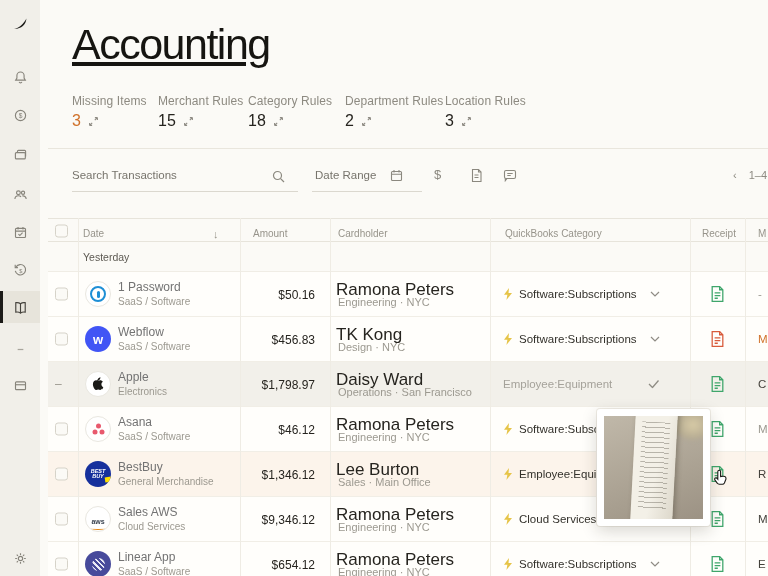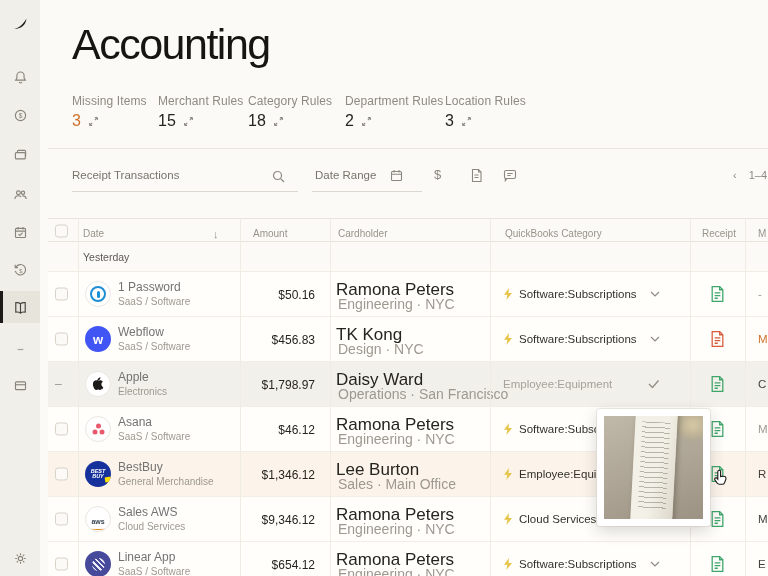--- a/index.html
+++ b/index.html
@@ -8,21 +8,21 @@
   .abs { position:absolute; }
 
   
   #sidebar { position:absolute; left:0; top:0; width:40px; height:576px; background:#f1efe9; }
   .snav { position:absolute; left:0; width:40px; height:32px; display:flex; align-items:center; justify-content:center; cursor:pointer; }
   .snav svg { display:block; }
   .snav.active { background:#e7e4db; }
   .snav.active::before { content:""; position:absolute; left:0; top:0; bottom:0; width:3px; background:#1b1a17; }
 
   
-  #page-title { position:absolute; left:72px; top:20px; font-size:43px; letter-spacing:-1.5px; color:#161511; font-weight:400; }
+  #page-title { position:absolute; left:72px; top:20px; font-size:43px; letter-spacing:-1.5px; color:#161511; font-weight:400;text-decoration:underline; }
   .stat { position:absolute; top:94px; }
   .stat .lbl { font-size:12px; color:#8d8a81; letter-spacing:.1px; }
   .stat .val { font-size:16px; color:#26241f; margin-top:4px; display:flex; align-items:center; gap:7px; }
   .stat .val.orange { color:#d0712a; }
   .hdr-divider { position:absolute; left:48px; right:0; top:148px; height:1px; background:#e9e6dd; }
 
   
   .tb-text { font-size:11.5px; color:#77746c; }
   .underline { position:absolute; top:191px; height:1px; background:#dbd8cf; }
   .tb-icon { position:absolute; top:168px; }
@@ -39,21 +39,21 @@
   .row.gray { background:#f2f0ea; }
   .row.hl { background:#fcf4eb; }
   .cb { position:absolute; left:7px; top:50%; transform:translateY(-50%); width:13px; height:13px; border:1px solid #d6d3c9; border-radius:3px; background:#fbfaf6; cursor:pointer; }
   .cbdash { position:absolute; left:7px; top:50%; transform:translateY(-50%); font-size:12px; color:#9b988f; }
   .logo { position:absolute; left:37px; top:50%; transform:translateY(-50%); width:26px; height:26px; border-radius:50%; display:flex; align-items:center; justify-content:center; overflow:hidden; }
   .logo.ring { background:#fff; border:1px solid #e9e7e0; }
   .mname { position:absolute; left:70px; top:8px; font-size:12px; color:#737373;text-align:center; }
   .msub  { position:absolute; left:70px; top:24px; font-size:10px; color:#9c9990; }
   .amt   { position:absolute; left:192px; top:16px; width:75px; text-align:right; font-size:12px; color:#26241f; }
   .chn   { position:absolute; left:288px; top:8px; font-size:17px; color:#26241f; }
-  .chd   { position:absolute; left:290px; top:24px; font-size:14px; color:#9c9990; }
+  .chd   { position:absolute; left:290px; top:24px; font-size:11px; color:#9c9990; }
   .cat-ic { position:absolute; left:455px; top:50%; transform:translateY(-50%); }
   .cat-tx { position:absolute; left:471px; top:16px; font-size:11.5px; color:#33312b; white-space:nowrap; }
   .cat-tx.muted { left:455px; color:#a5a29a; }
   .cat-ch { position:absolute; left:602px; top:50%; transform:translateY(-50%); cursor:pointer; }
   .rcpt  { position:absolute; left:662px; top:50%; transform:translateY(-50%); cursor:pointer; }
   .memo  { position:absolute; left:710px; top:16px; font-size:11.5px; color:#44423c; white-space:nowrap; }
   .memo.orange { color:#d0712a; }
   .memo.dim { color:#9c9990; }
 
   
@@ -183,21 +183,21 @@
   <div class="val">
       <span>3</span>
     <svg width="11" height="11" viewBox="0 0 11 11" fill="none" stroke="#8f8c84" stroke-width="1.1">
         <path d="M4.2 6.8 1.6 9.4 M1.6 9.4 V6.9 M1.6 9.4 H4.1 M6.8 4.2 9.4 1.6 M9.4 1.6 H6.9 M9.4 1.6 V4.1"></path>
       </svg>
     </div>
 </div>
 
 <div class="hdr-divider"></div>
 
-<div class="abs tb-text" style="left:72px; top:169px">Receipt Transactions</div>
+<div class="abs tb-text" style="left:72px; top:169px">Search Transactions</div>
 <div class="underline" style="left:72px; width:226px"></div>
 <svg class="tb-icon" style="left:272px; top:170px" width="13" height="13" viewBox="0 0 13 13" fill="none" stroke="#8b887f" stroke-width="1.2">
     <circle cx="5.5" cy="5.5" r="4"></circle>
     <path d="M8.6 8.6 12 12"></path>
   </svg>
 
 <div class="abs tb-text" style="left:315px; top:169px">Date Range</div>
 <svg class="tb-icon" style="left:390px; top:169px" width="13" height="13" viewBox="0 0 13 13" fill="none" stroke="#8b887f" stroke-width="1.1">
     <rect x="1.5" y="2.5" width="10" height="9" rx="1"></rect>
     <path d="M1.5 5.3 h10 M4 1 v2.4 M9 1 v2.4"></path>

